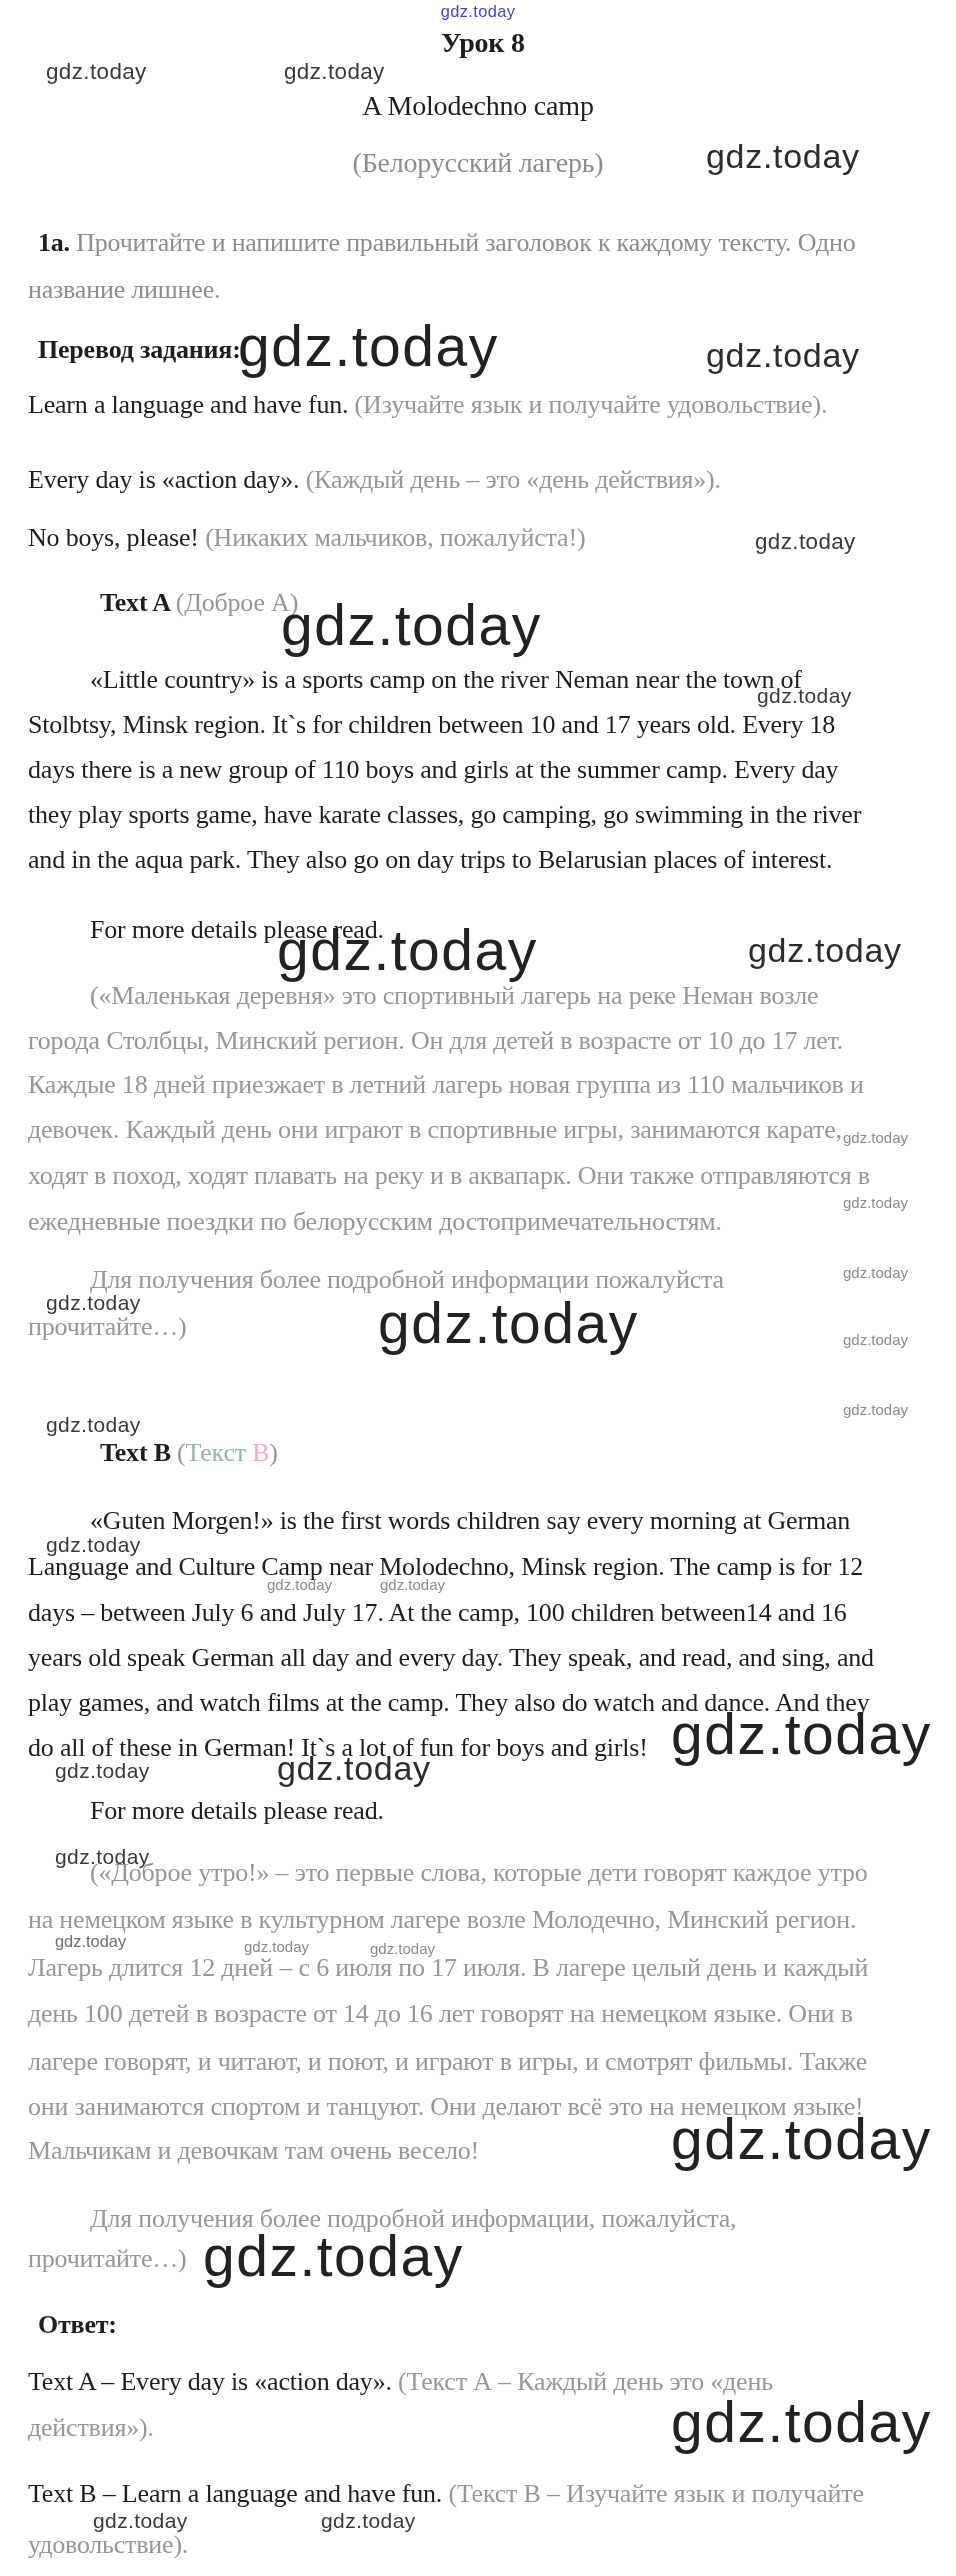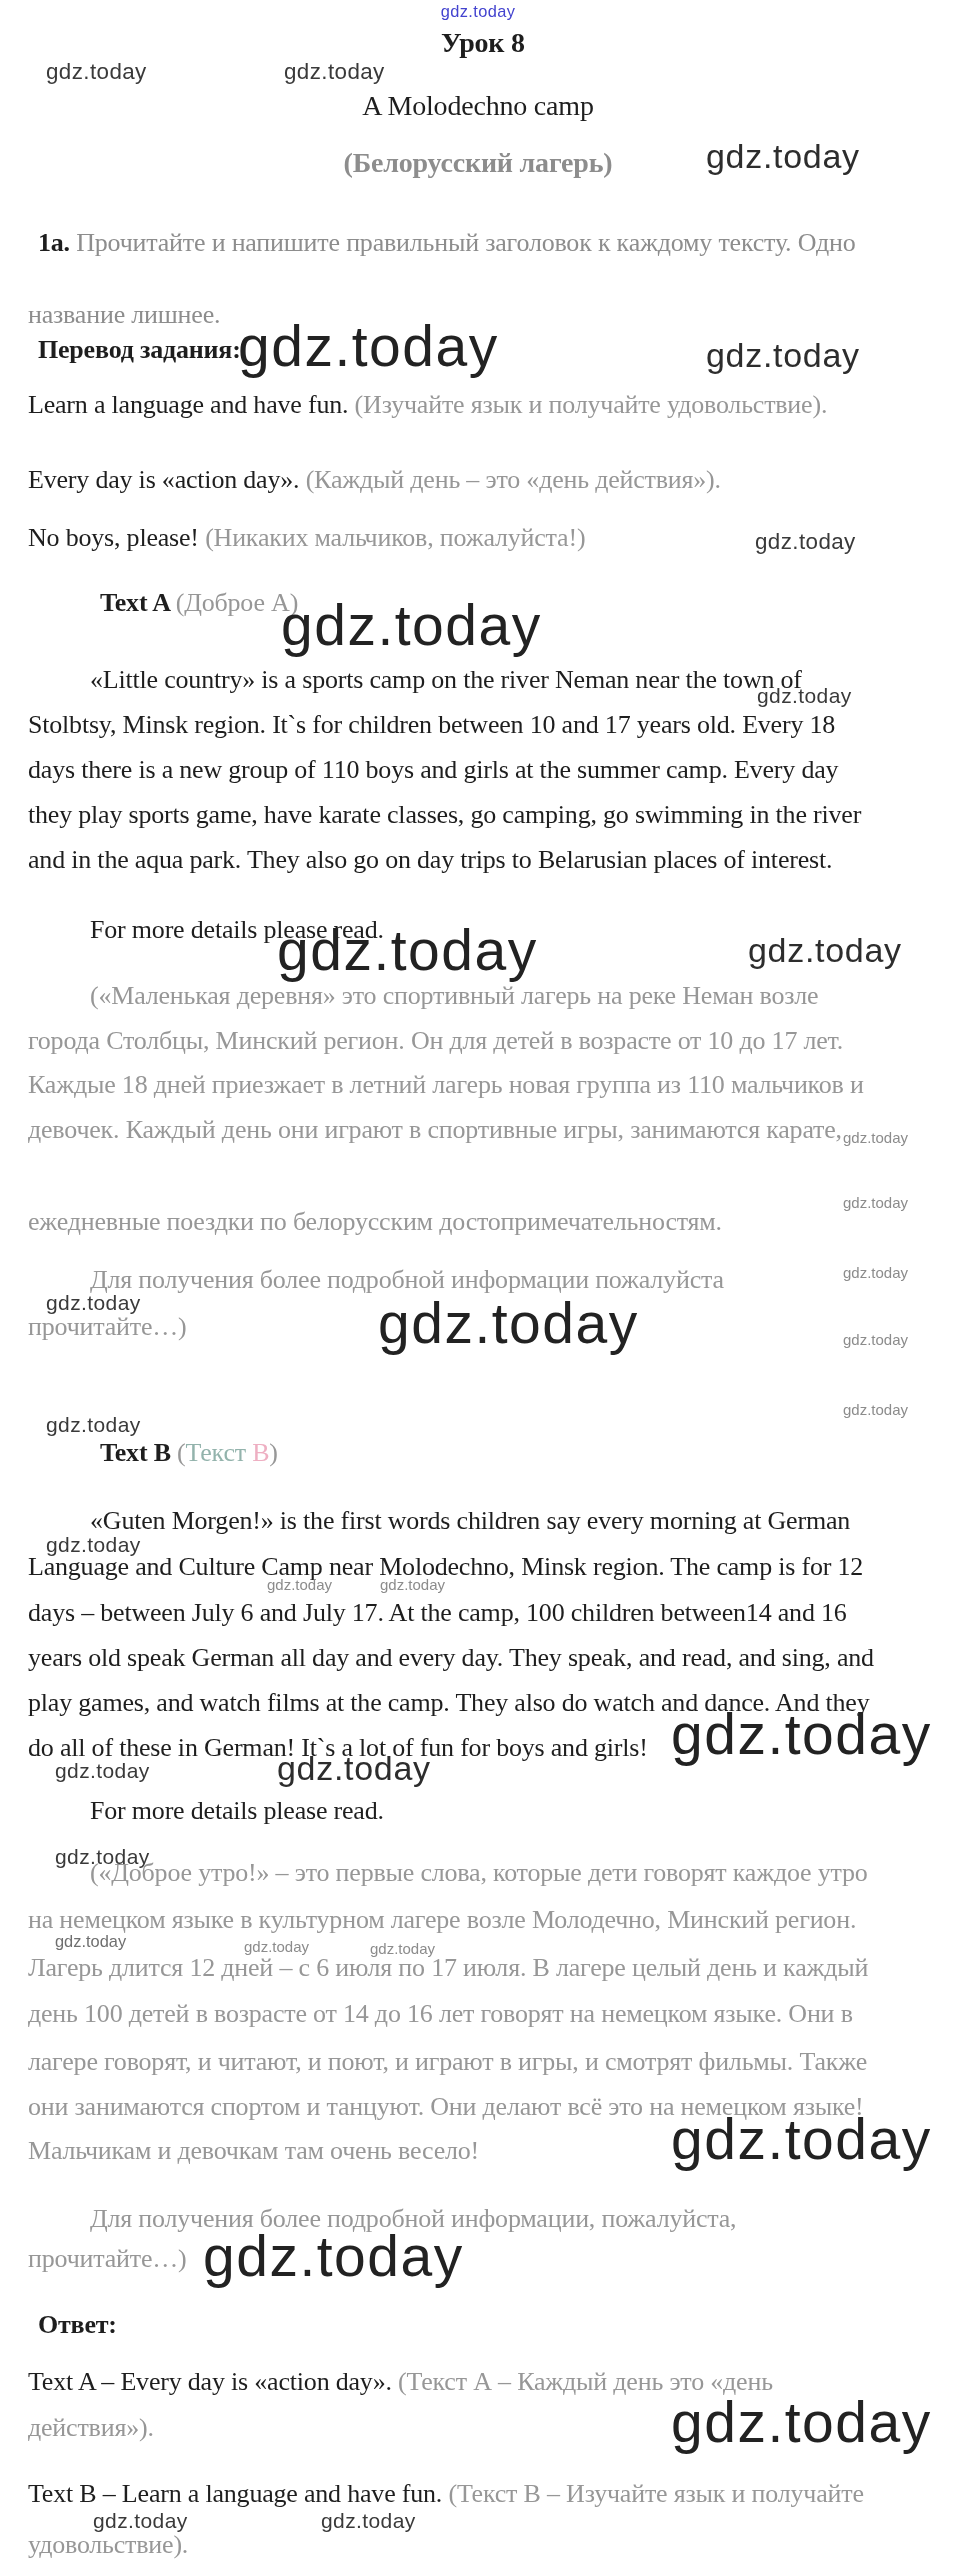--- a/index.html
+++ b/index.html
@@ -30,26 +30,26 @@
   <div class="wm wmblue ctr" style="top:3px;text-align:center;">gdz.today</div>
 
   <div class="ln b ctr" style="top:27px;font-size:28px;">Урок 8</div>
 
   <div class="wm wm30" style="left:46px;top:61px;">gdz.today</div>
   <div class="wm wm30" style="left:284px;top:61px;">gdz.today</div>
 
   <div class="ln ctr" style="top:90px;font-size:28px;">A Molodechno camp</div>
 
   <div class="wm wm46" style="left:706px;top:139px;">gdz.today</div>
-  <div class="ln g2 ctr" style="top:147px;font-size:28px;font-weight:bold;">(Белорусский лагерь)</div>
+  <div class="ln g2 ctr" style="top:147px;font-size:28px;">(Белорусский лагерь)</div>
 
   <div class="ln" style="left:28px;top:228px;">
     <span class="b">1a.</span><span class="g2"> Прочитайте и напишите правильный заголовок к каждому тексту. Одно</span>
   </div>
-  <div class="ln g2" style="left:28px;top:275px;margin-top:25px;">название лишнее.</div>
+  <div class="ln g2" style="left:28px;top:275px;">название лишнее.</div>
 
   <div class="ln b" style="left:28px;top:335px;">Перевод задания:</div>
   <div class="wm wm76" style="left:238px;top:318px;">gdz.today</div>
   <div class="wm wm46" style="left:706px;top:338px;">gdz.today</div>
 
   <div class="ln" style="left:28px;top:465px;">
     <span>Every day is «action day». </span><span class="g">(Каждый день – это «день действия»).</span>
   </div>
   <div class="ln" style="left:28px;top:390px;">
     <span>Learn a language and have fun. </span><span class="g">(Изучайте язык и получайте удовольствие).</span>
@@ -73,20 +73,21 @@
 
   <div class="ln" style="left:90px;top:915px;">For more details please read.</div>
   <div class="wm wm76" style="left:277px;top:922px;">gdz.today</div>
   <div class="wm wm46" style="left:748px;top:933px;">gdz.today</div>
 
   <div class="ln g" style="left:90px;top:981px;">(«Маленькая деревня» это спортивный лагерь на реке Неман возле</div>
   <div class="ln g" style="left:28px;top:1026px;">города Столбцы, Минский регион. Он для детей в возрасте от 10 до 17 лет.</div>
   <div class="ln g" style="left:28px;top:1070px;">Каждые 18 дней приезжает в летний лагерь новая группа из 110 мальчиков и</div>
   <div class="ln g" style="left:28px;top:1115px;">девочек. Каждый день они играют в спортивные игры, занимаются карате,</div>
   <div class="wm wm20" style="left:843px;top:1130px;">gdz.today</div>
+  <div class="ln g" style="left:28px;top:1161px;">ходят в поход, ходят плавать на реку и в аквапарк. Они также отправляются в</div>
   <div class="wm wm20" style="left:843px;top:1195px;">gdz.today</div>
   <div class="ln g" style="left:28px;top:1207px;">ежедневные поездки по белорусским достопримечательностям.</div>
 
   <div class="ln g" style="left:90px;top:1265px;">Для получения более подробной информации пожалуйста</div>
   <div class="wm wm20" style="left:843px;top:1265px;">gdz.today</div>
   <div class="wm wm28" style="left:46px;top:1292px;">gdz.today</div>
   <div class="ln g" style="left:28px;top:1312px;">прочитайте…)</div>
   <div class="wm wm76" style="left:378px;top:1295px;">gdz.today</div>
   <div class="wm wm20" style="left:843px;top:1332px;">gdz.today</div>
 

